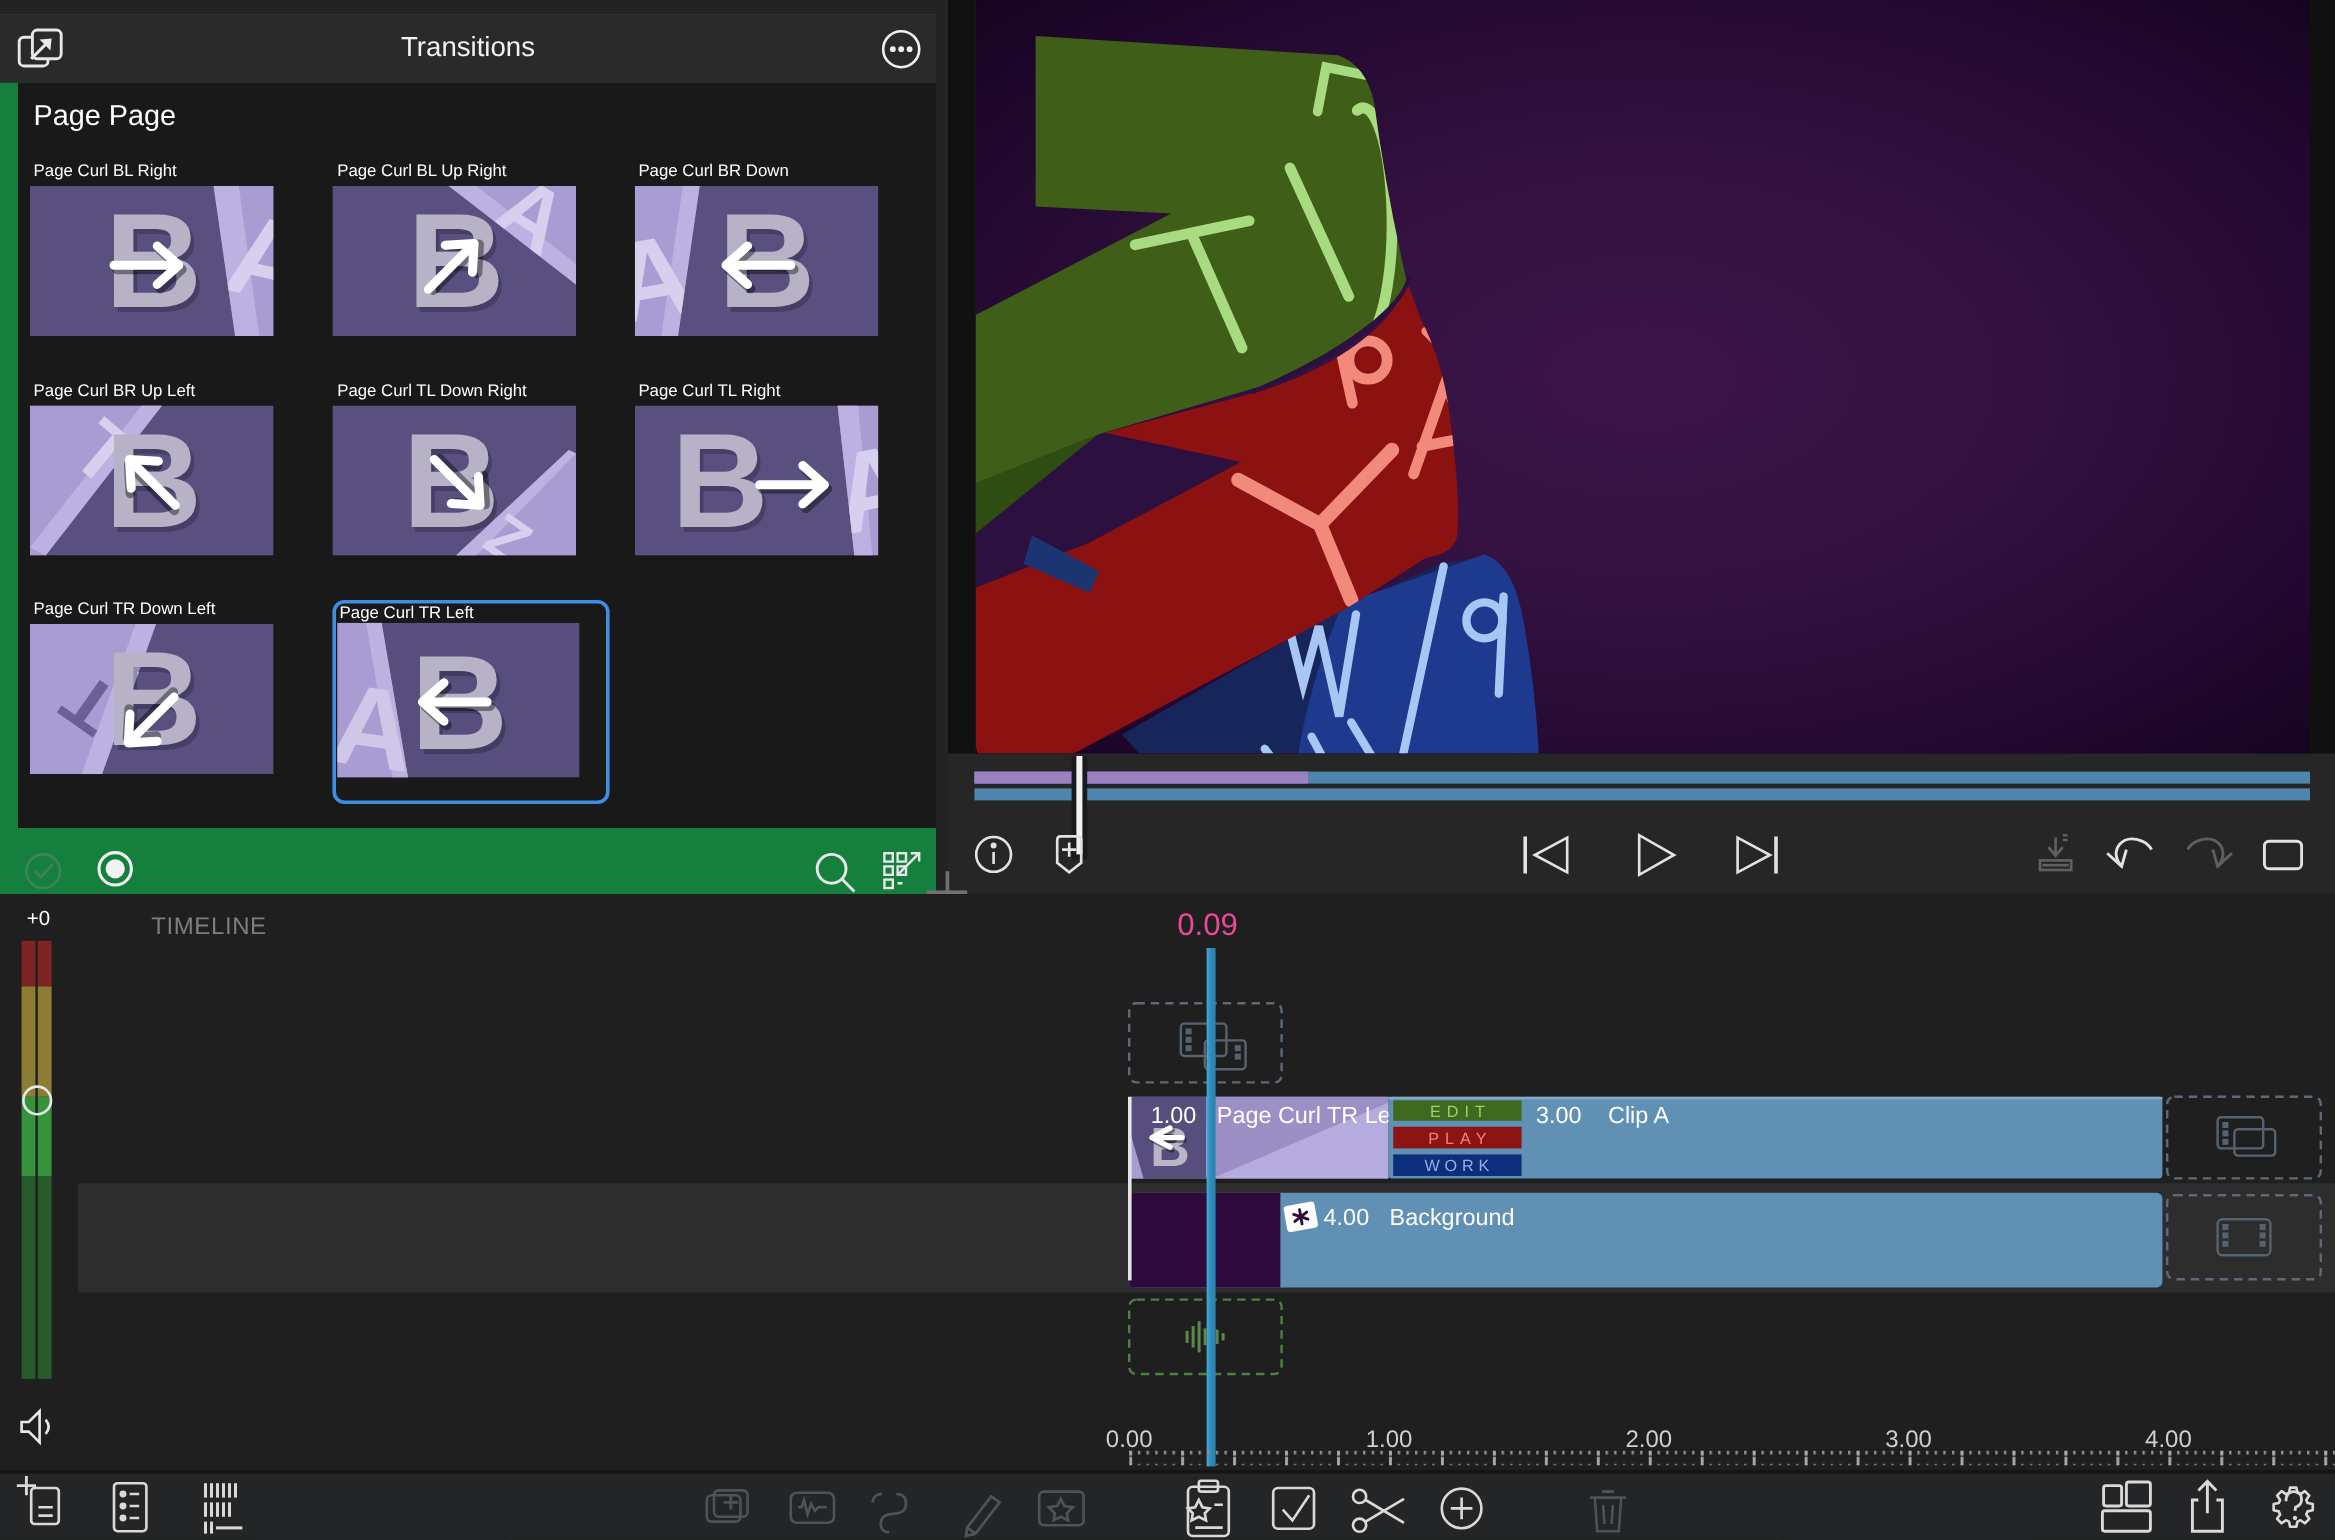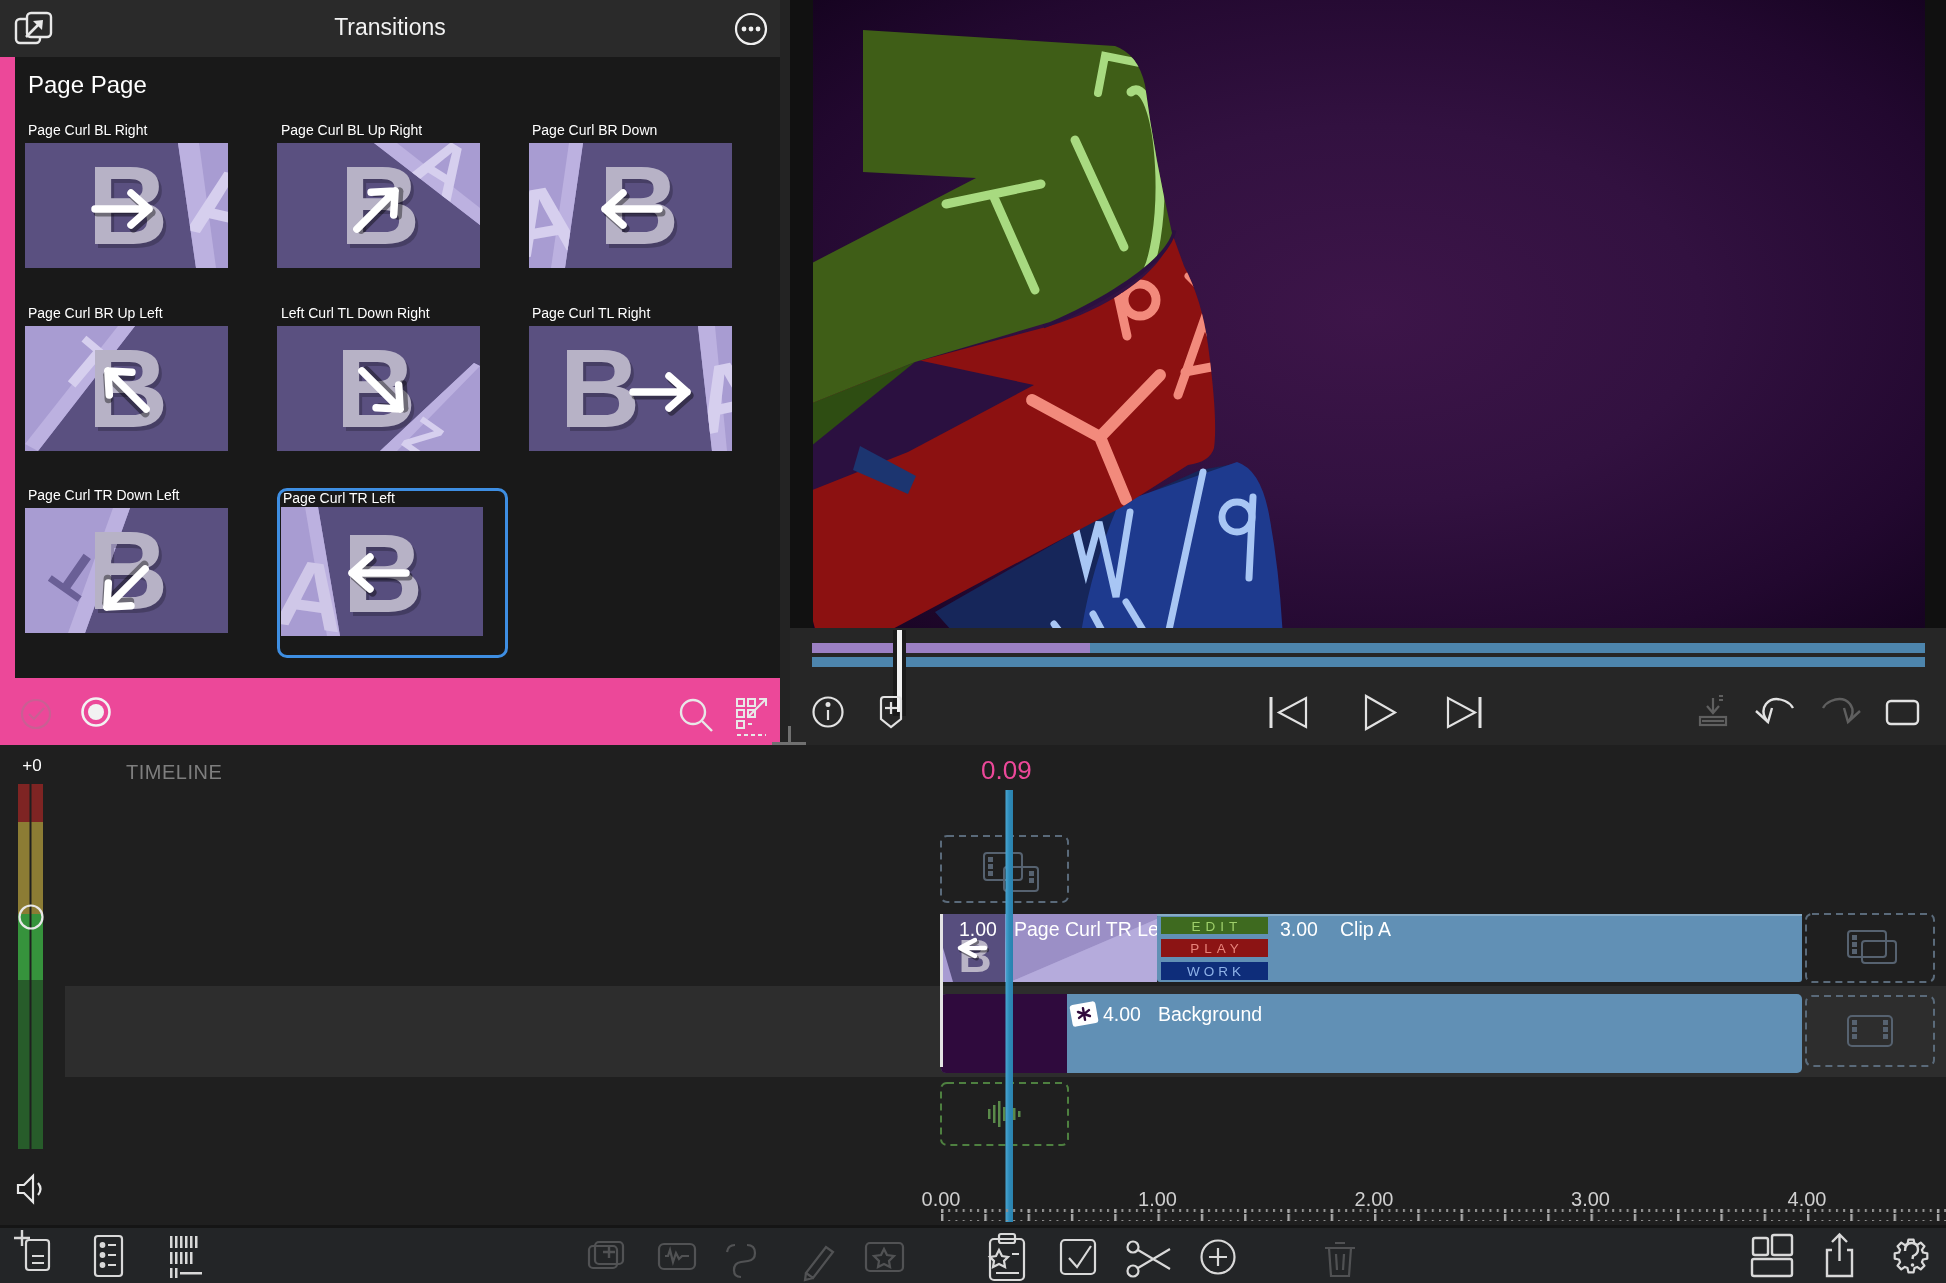--- a/index.html
+++ b/index.html
@@ -5,21 +5,21 @@
   html,body{margin:0;padding:0;background:#232323;width:1946px;height:1283px;overflow:hidden;}
   *{box-sizing:border-box;font-family:"Liberation Sans",sans-serif;}
   .abs{position:absolute;}
   #stage{position:relative;width:1946px;height:1283px;background:#232323;}
   .thumbtitle{position:absolute;color:#fff;font-size:14px;white-space:nowrap;}
 </style>
 </head>
 <body>
 <div id="stage">
 
-  <div class="abs" id="leftpanel" style="left:0;top:0;width:780px;height:745px;background:#ec4899;">
+  <div class="abs" id="leftpanel" style="left:0;top:12px;width:780px;height:745px;background:#15803d;">
     <div class="abs" style="left:0;top:0;width:780px;height:57px;background:#2a2a2a;"></div>
 
     <svg class="abs" style="left:14px;top:11px;" width="42" height="36" viewBox="0 0 42 36">
       <rect x="2" y="8" width="24" height="24" rx="4" fill="none" stroke="#e8e8e8" stroke-width="2.4"></rect>
       <rect x="13" y="2" width="24" height="24" rx="4" fill="#2a2a2a" stroke="#e8e8e8" stroke-width="2.4"></rect>
       <line x1="12" y1="26" x2="26" y2="12" stroke="#e8e8e8" stroke-width="2.6"></line>
       <path d="M 19 10 L 29 9 L 28 19 Z" fill="#e8e8e8"></path>
     </svg>
     <div class="abs" style="left:0;top:14px;width:780px;text-align:center;color:#f2f2f2;font-size:23px;">Transitions</div>
 
@@ -30,21 +30,21 @@
       <circle cx="24" cy="17" r="2.4" fill="#f0f0f0"></circle>
     </svg>
 
     <div class="abs" style="left:15px;top:57px;width:765px;height:621px;background:#191919;"></div>
     <div class="abs" style="left:28px;top:71px;color:#fff;font-size:24px;">Page Page</div>
 
     <div class="thumbtitle" style="left:28px;top:122px;">Page Curl BL Right</div>
     <div class="thumbtitle" style="left:281px;top:122px;">Page Curl BL Up Right</div>
     <div class="thumbtitle" style="left:532px;top:122px;">Page Curl BR Down</div>
     <div class="thumbtitle" style="left:28px;top:305px;text-align:center;">Page Curl BR Up Left</div>
-    <div class="thumbtitle" style="left:281px;top:305px;">Left Curl TL Down Right</div>
+    <div class="thumbtitle" style="left:281px;top:305px;">Page Curl TL Down Right</div>
     <div class="thumbtitle" style="left:532px;top:305px;">Page Curl TL Right</div>
     <div class="thumbtitle" style="left:28px;top:487px;">Page Curl TR Down Left</div>
     <div class="thumbtitle" style="left:283px;top:490px;">Page Curl TR Left</div>
 
     <div class="abs" style="left:277px;top:488px;width:231px;height:170px;border:3.5px solid #3e8ee2;border-radius:10px;"></div>
 
     <svg class="abs" style="left:25px;top:143px;" width="203" height="125" viewBox="0 0 203 125">
       <defs>
           <clipPath id="c1">
             <polygon points="153,0 203,0 203,125 171,125"></polygon>

